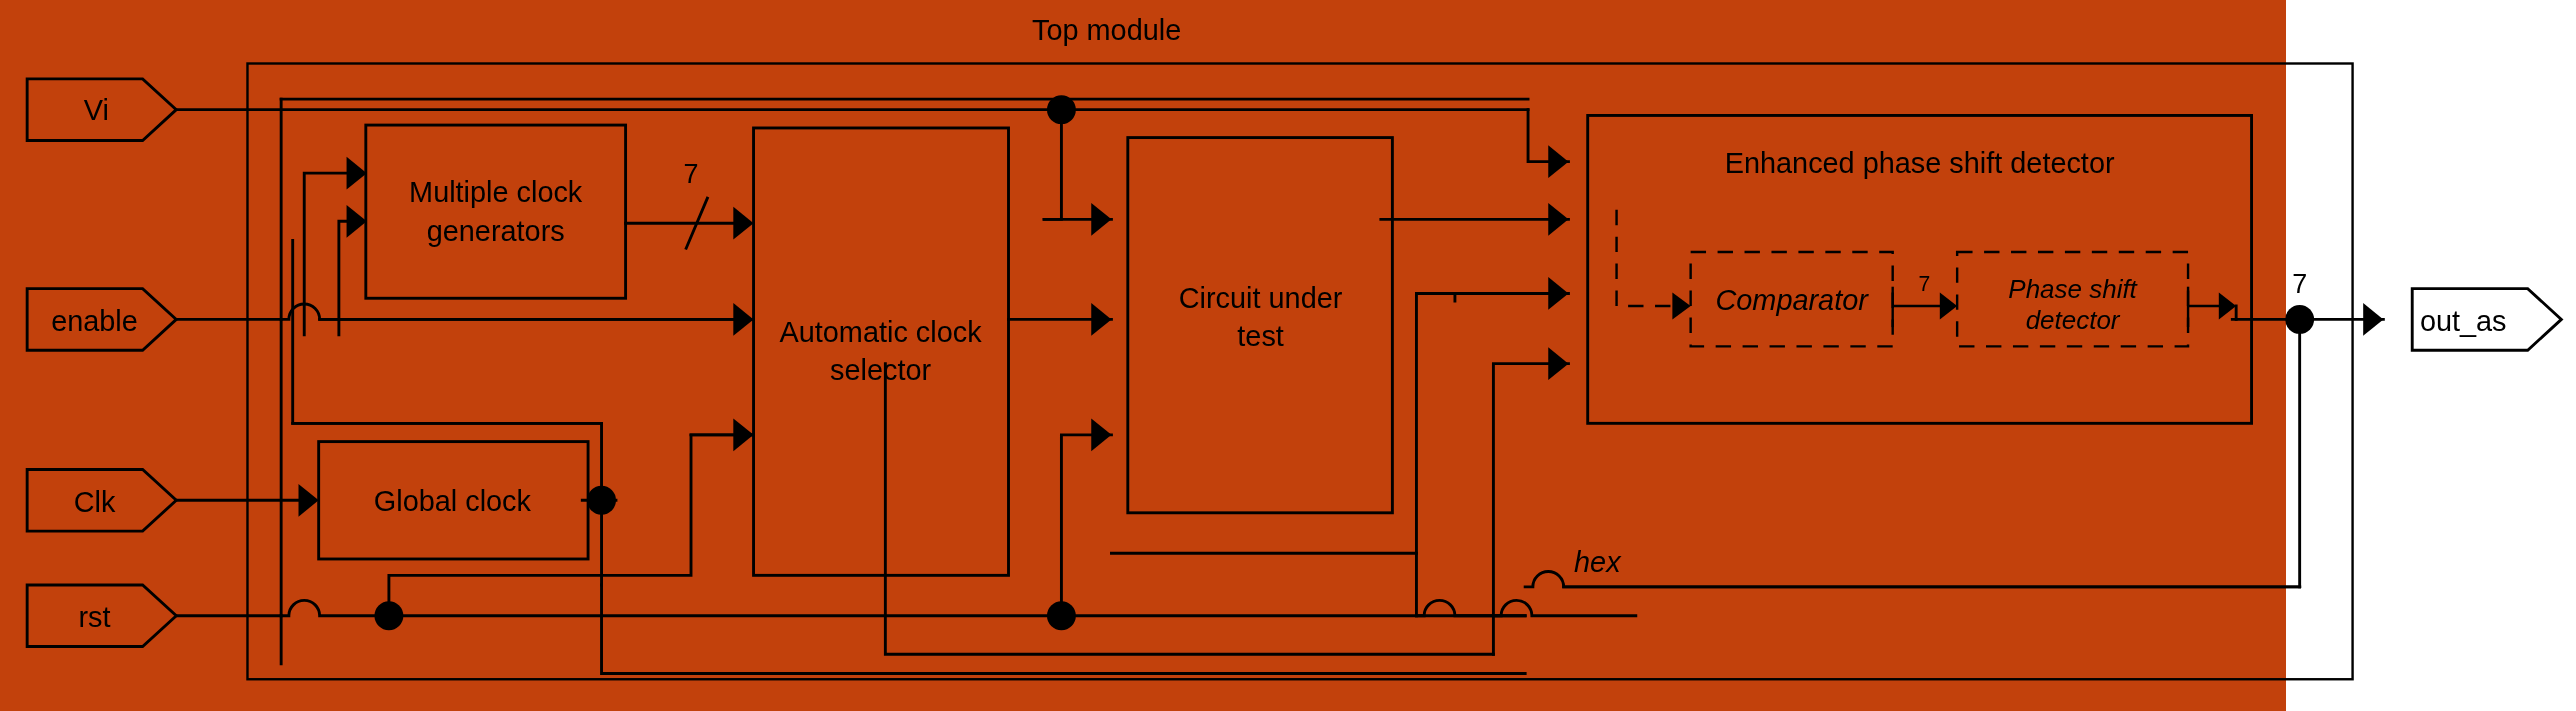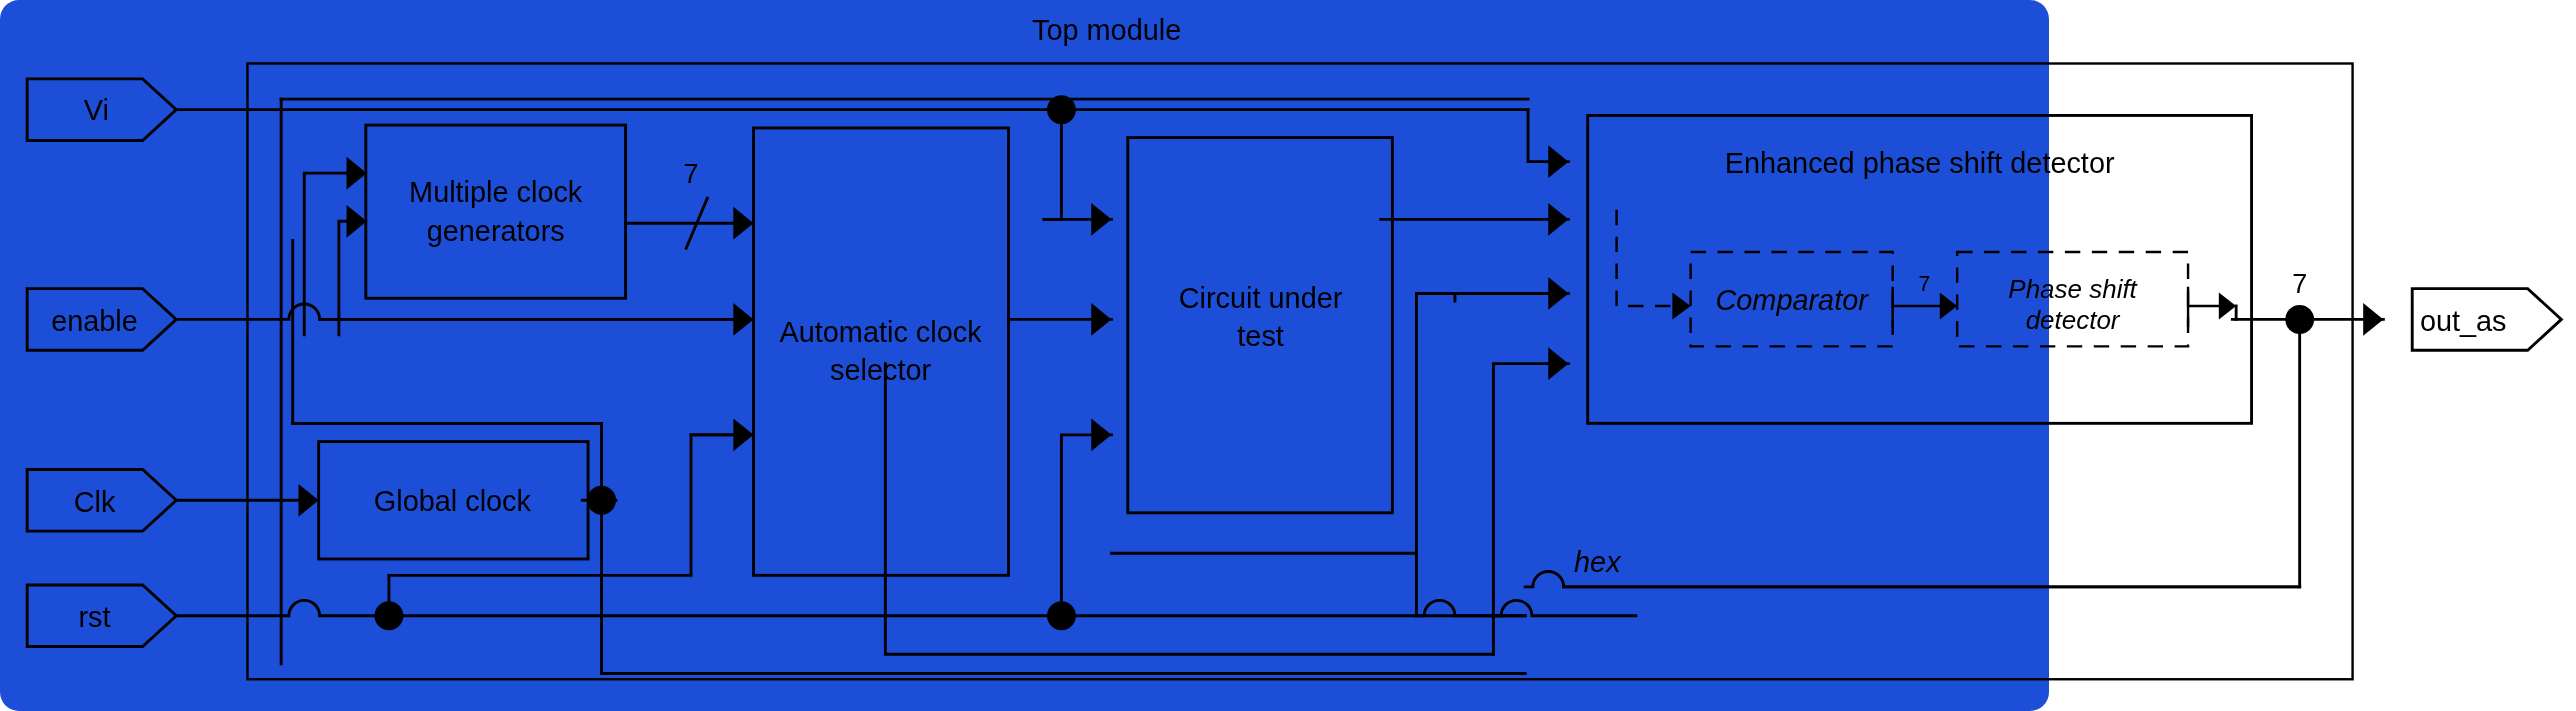--- a/index.html
+++ b/index.html
@@ -2,25 +2,24 @@
 <html><head>
 <meta charset="utf-8">
 <style>
   html, body {
     margin: 0;
     padding: 0;
     background: #ffffff;
   }
   #canvas {
     position: relative;
-    width: 2049px;
+    width: 2286px;
     height: 711px;
-    background: #1d4ed8;
+    background: #c2410c;
     font-family: "Liberation Sans", sans-serif;
-    border-radius: 19px;
   }
   svg.diagram {
     position: absolute;
     left: 0;
     top: 0;
     width: 2576px;
     height: 711px;
   }
   text {
     font-family: "Liberation Sans", sans-serif;

